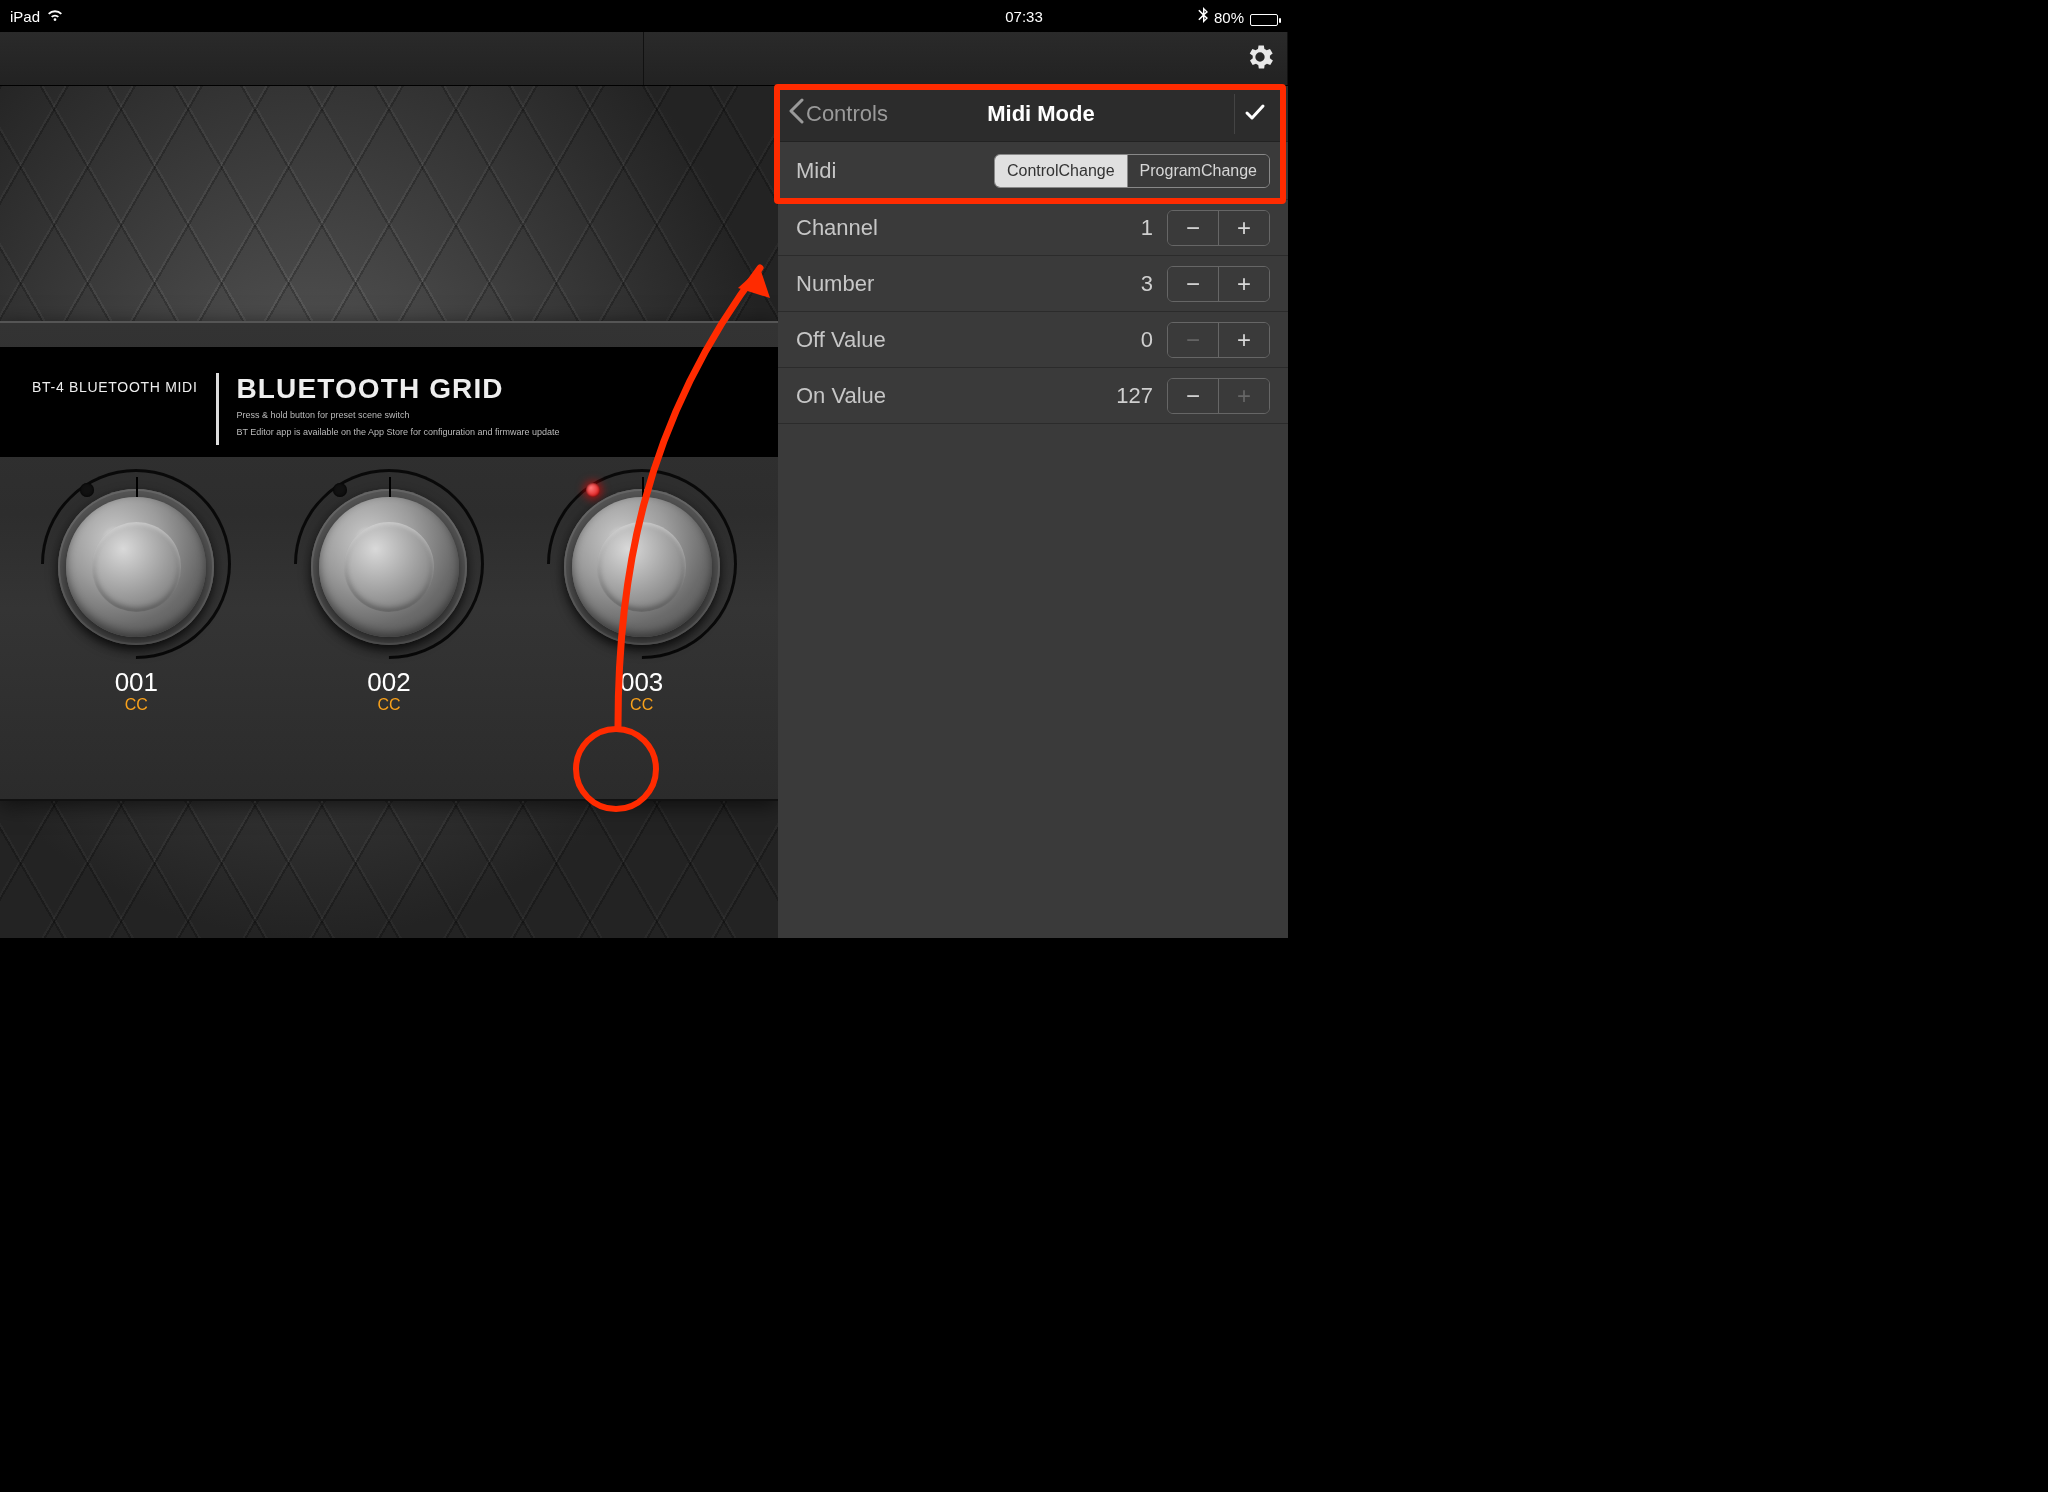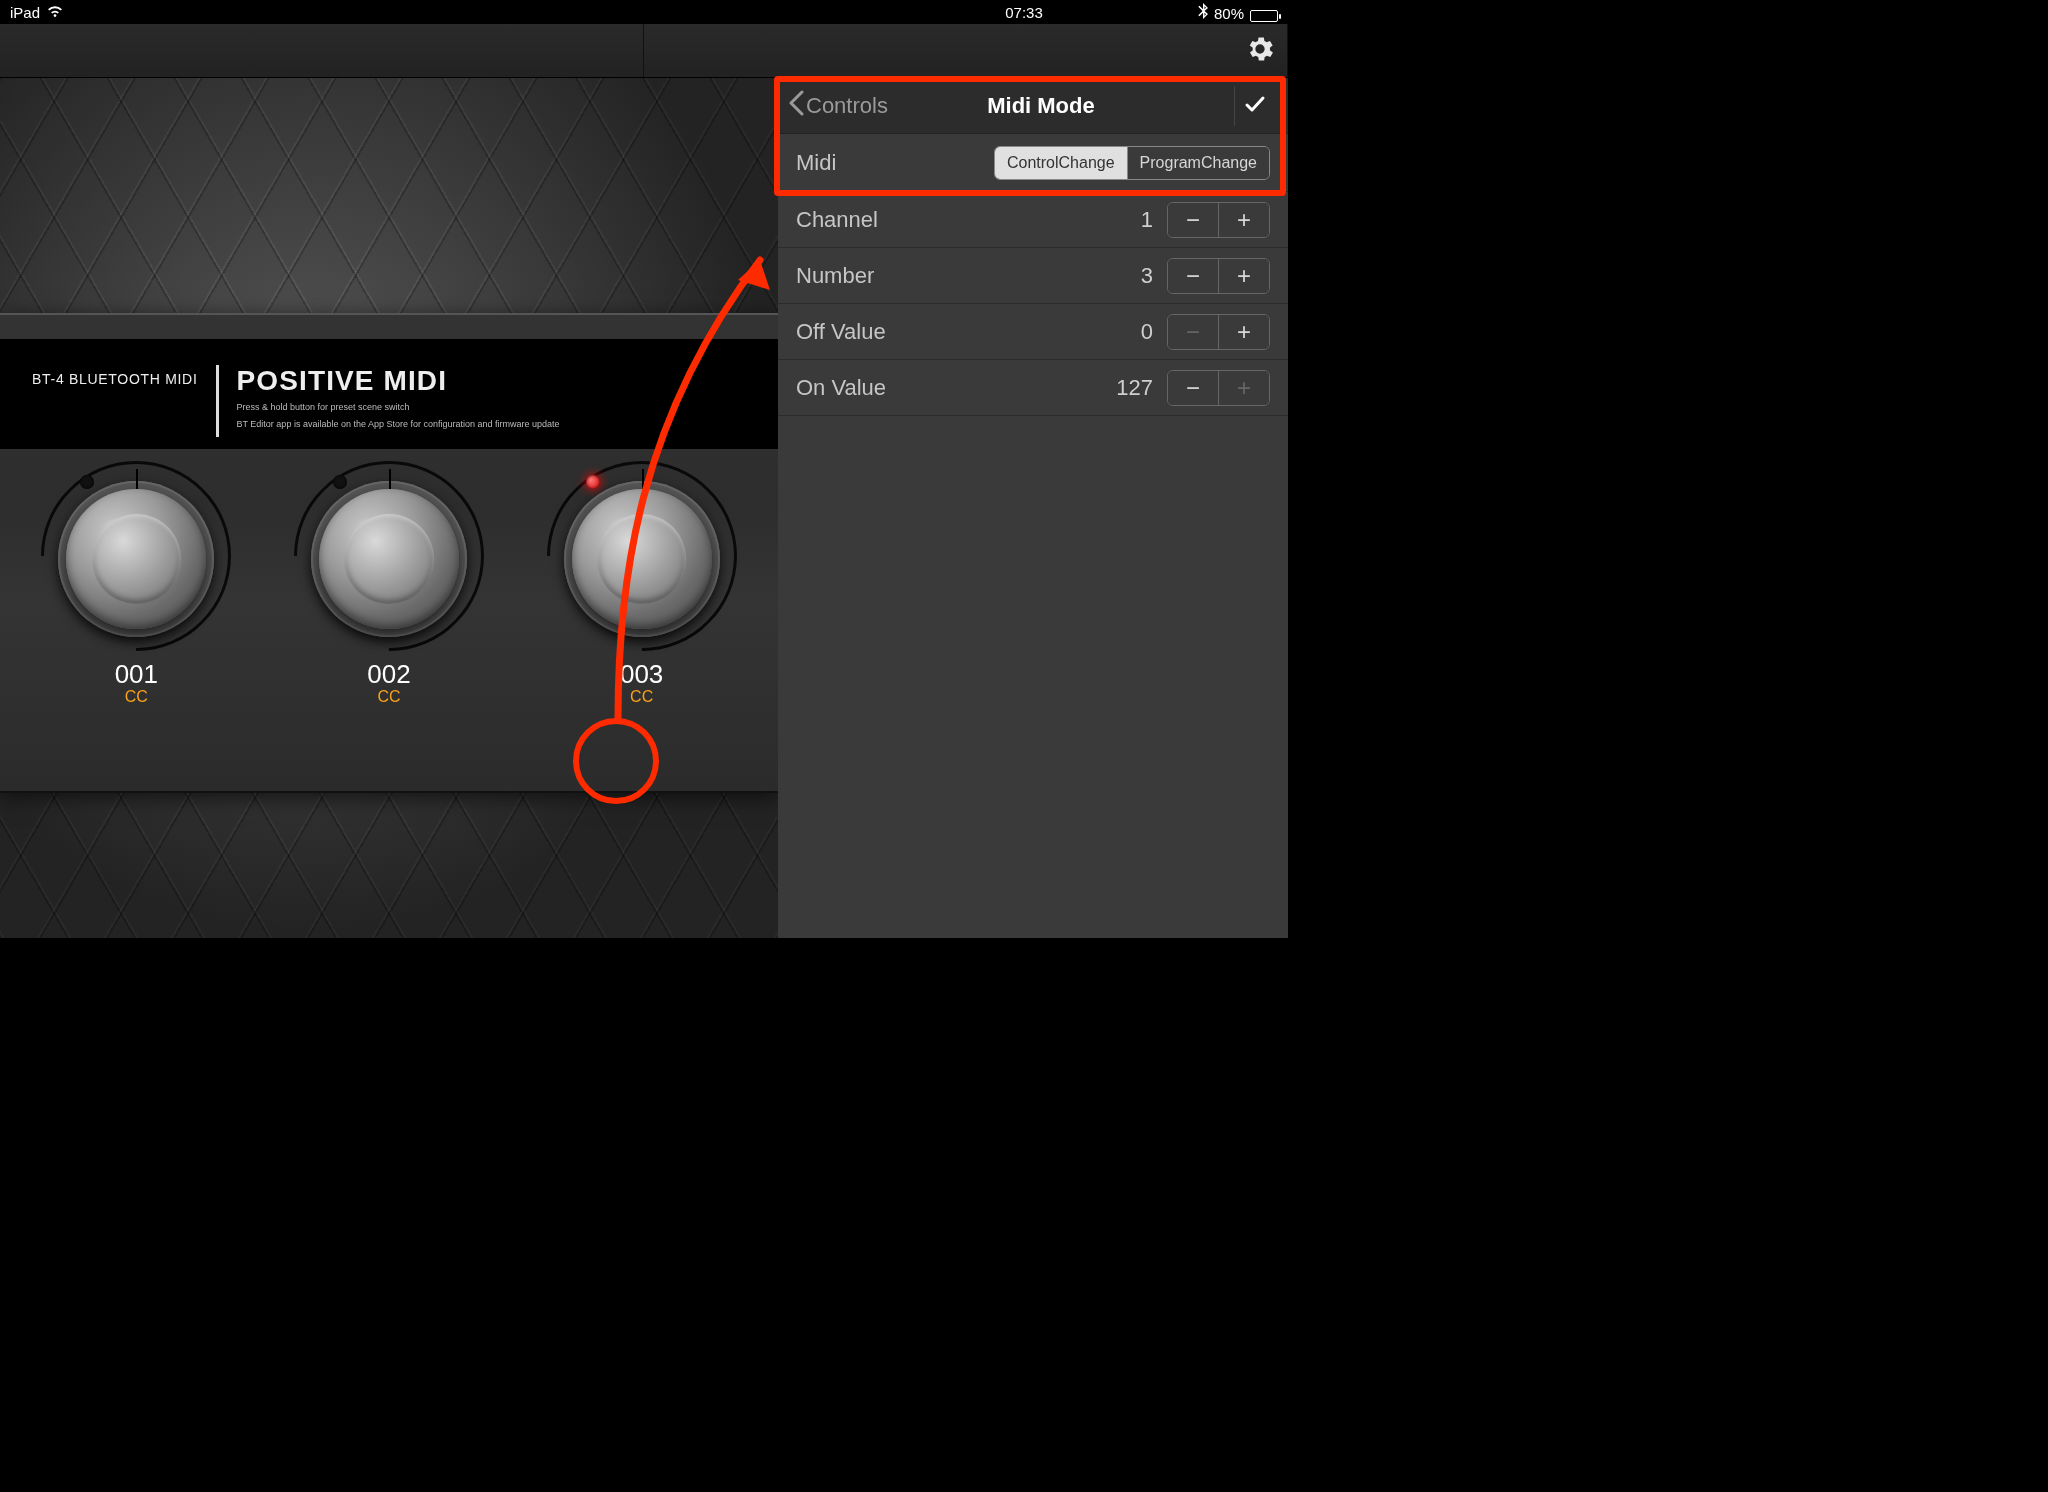--- a/index.html
+++ b/index.html
@@ -1,19 +1,19 @@
 <!DOCTYPE html>
 <html><head>
 <meta charset="utf-8">
 <style>
   html,body{margin:0;padding:0;width:1288px;height:938px;background:#000;font-family:-apple-system,Helvetica,Arial,sans-serif;color:#ddd;overflow:hidden}
   *{box-sizing:border-box}
 
   
-  .statusbar{height:24px;background:#000;display:flex;align-items:center;padding:0 10px;font-size:15px;color:#fff}
+  .statusbar{height:32px;background:#000;display:flex;align-items:center;padding:0 10px;font-size:15px;color:#fff}
   .statusbar .left{display:flex;align-items:center;gap:6px}
   .statusbar .center{position:absolute;left:50%;transform:translateX(-50%)}
   .statusbar .right{margin-left:auto;display:flex;align-items:flex-end;gap:6px}
   .wifi-icon,.bt-icon{display:inline-block}
   .battery{width:28px;height:12px;border:1px solid #fff;border-radius:2px;position:relative}
   .battery::after{content:"";position:absolute;right:-4px;top:3px;width:2px;height:5px;background:#fff;border-radius:1px}
   .battery .fill{background:#fff;height:100%;width:80%}
 
   
   .titlebar{height:54px;background:linear-gradient(#2a2a2a,#222);display:flex;align-items:center;position:relative;border-bottom:1px solid #000}
@@ -122,21 +122,21 @@
 <div class="main">
   <div class="left-pane">
     <div class="diamond-plate"></div>
 
     <div class="pedal">
       <div class="blackstrip"></div>
       <div class="brand-area">
         <div class="brand-small">BT-4 BLUETOOTH MIDI</div>
         <div class="brand-divider"></div>
         <div>
-          <div class="brand-main">POSITIVE MIDI</div>
+          <div class="brand-main">BLUETOOTH GRID</div>
           <div class="brand-sub">Press &amp; hold button for preset scene switch</div>
           <div class="brand-sub">BT Editor app is available on the App Store for configuration and firmware update</div>
         </div>
       </div>
 
       <div class="knob-row">
         <div class="knob">
           <div class="arc"></div>
             <div class="led"></div>
           <div class="nut"></div>

